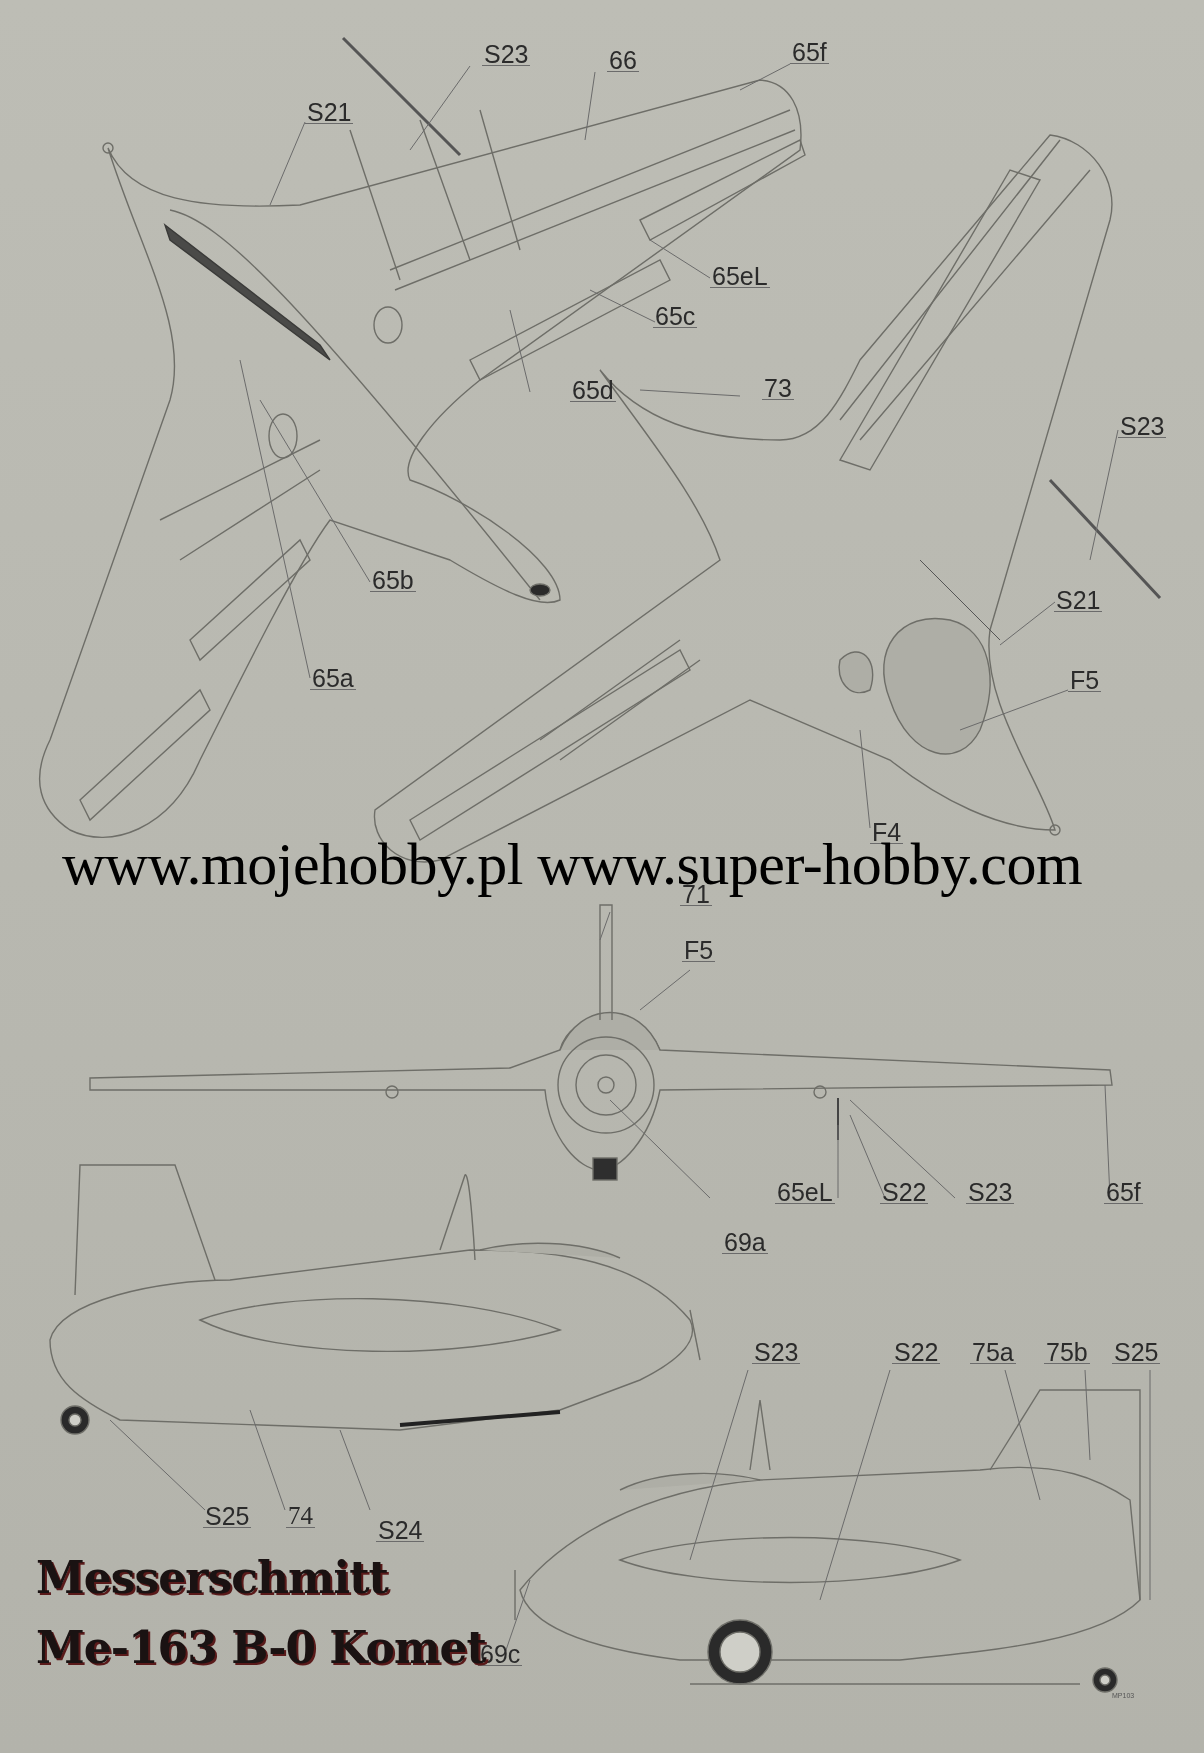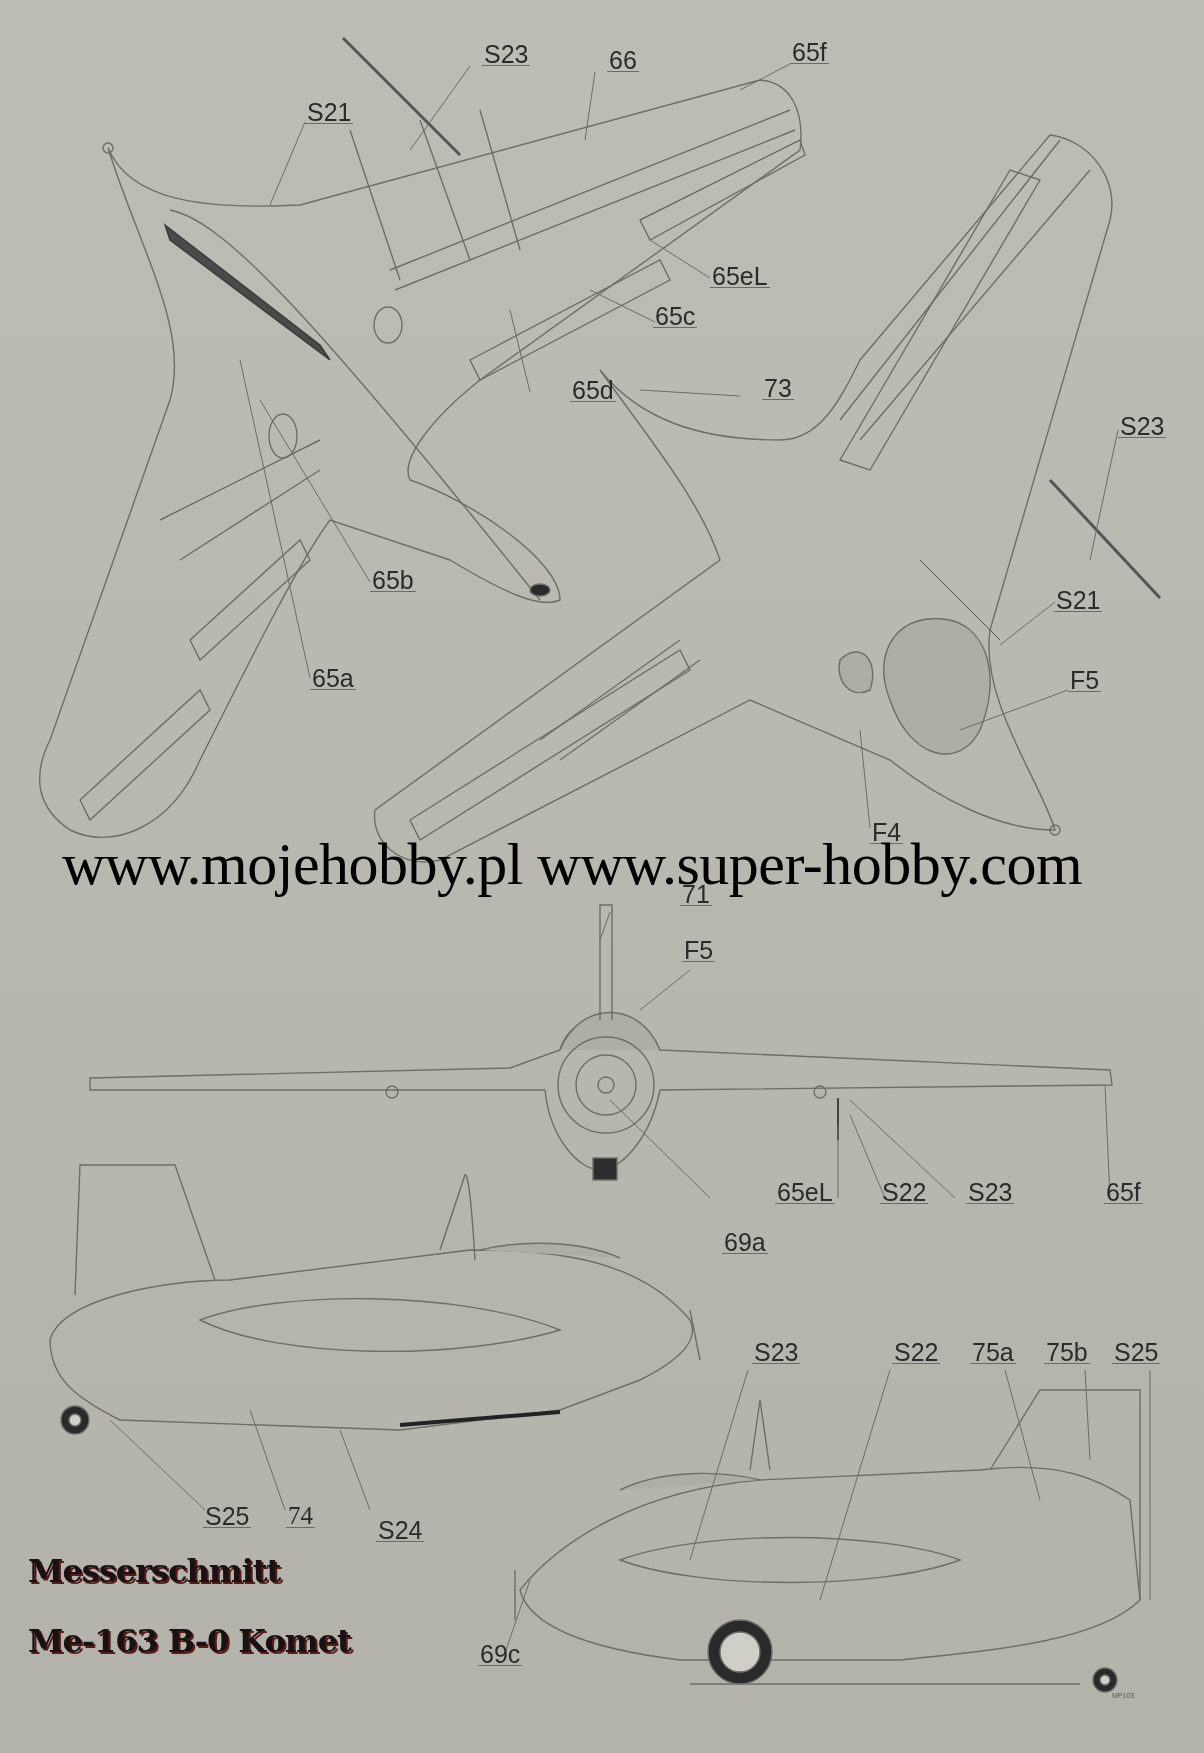--- a/index.html
+++ b/index.html
@@ -1,21 +1,21 @@
 <!DOCTYPE html>
 <html><head>
 <meta charset="utf-8">
 <style>
   html,body{margin:0;padding:0;}
   body{width:1204px;height:1753px;background:#b9b9b1;position:relative;overflow:hidden;font-family:"Liberation Sans",sans-serif;}
   .sheet{position:absolute;left:0;top:0;width:1204px;height:1753px;background:linear-gradient(180deg,#bdbdb5 0%,#b8b8b0 50%,#b3b3ab 100%);}
   svg.draw{position:absolute;left:0;top:0;}
   .lbl{position:absolute;font-size:25px;color:#2b2b2b;padding:0 2px 1px 2px;border-bottom:1px solid #6b6b6b;line-height:20px;white-space:nowrap;}
   .watermark{position:absolute;left:62px;top:830px;font-size:60px;color:#000000;letter-spacing:-0.5px;white-space:nowrap;font-family:Liberation Serif, serif;}
-  .title{position:absolute;left:28px;font-family:"DejaVu Serif",serif;font-weight:bold;color:#1a1212;font-size:32px;letter-spacing:-1px;white-space:nowrap;text-shadow:2px 2px 0 #5a1a1a;}
+  .title{position:absolute;left:36px;font-family:"DejaVu Serif",serif;font-weight:bold;color:#1a1212;font-size:44px;letter-spacing:-1px;white-space:nowrap;text-shadow:2px 2px 0 #5a1a1a;}
   .t1{top:1552px;}
   .t2{top:1622px;}
   .code{position:absolute;left:1112px;top:1692px;font-size:7px;color:#555;}
 </style>
 </head>
 <body>
 
 <div class="sheet"></div>
 
 <svg class="draw" width="1204" height="1753" viewBox="0 0 1204 1753" fill="none" stroke="#6e6e68" stroke-width="1.4">

